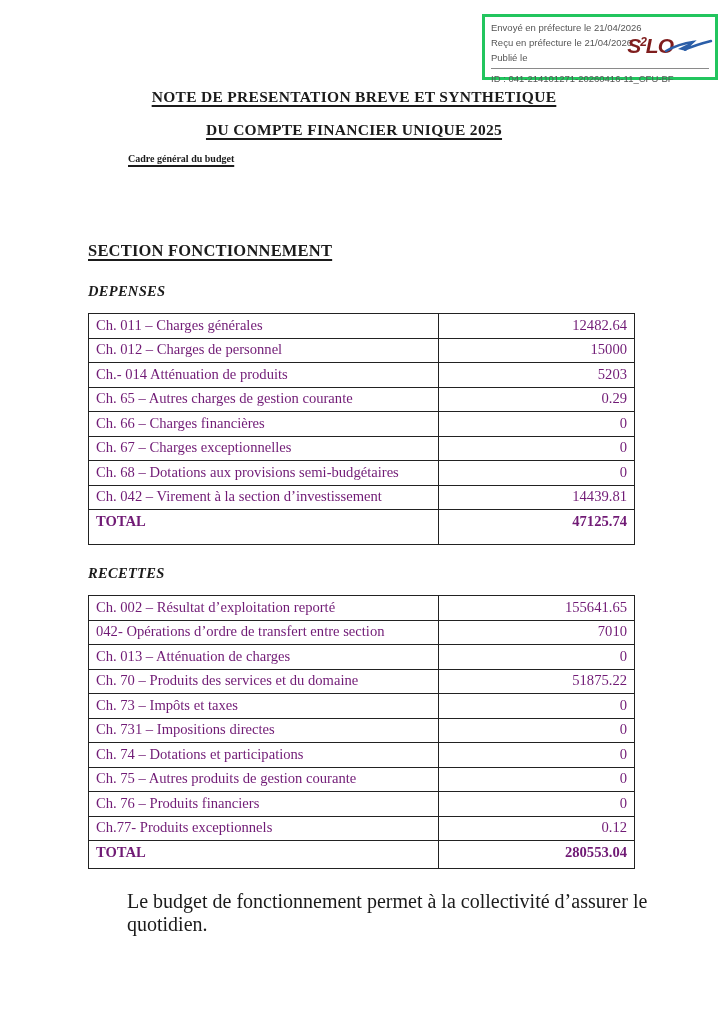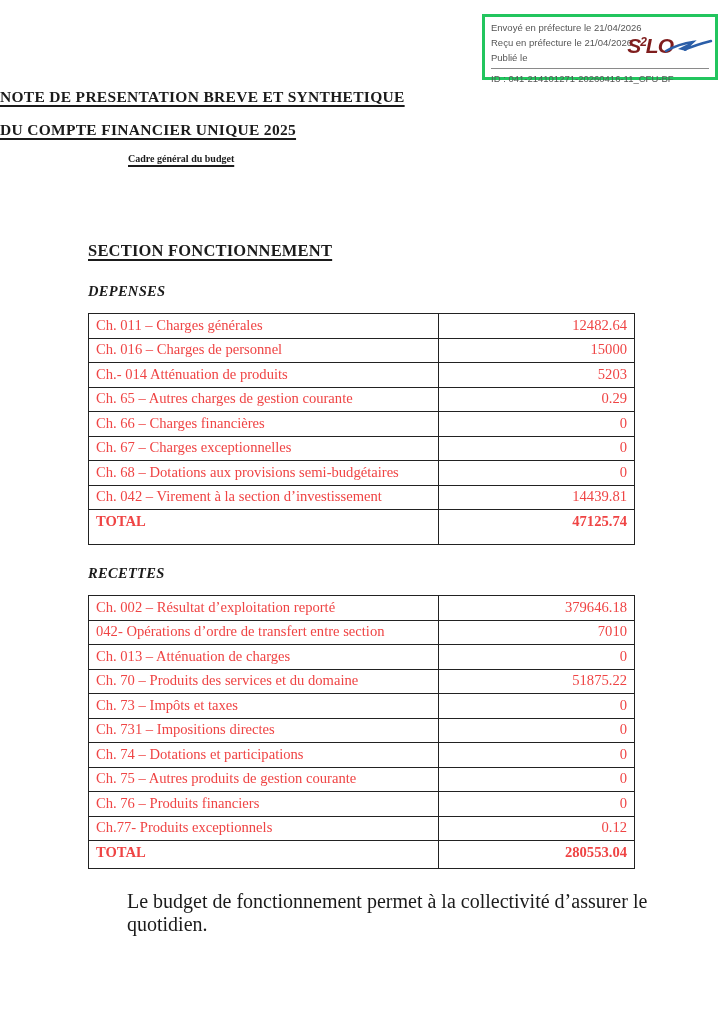--- a/index.html
+++ b/index.html
@@ -30,22 +30,22 @@
   .logo-text {
     font-family: "Liberation Sans", sans-serif;
     font-style: italic; font-weight: bold;
     font-size: 21px; color: #7f1d1d; letter-spacing: -1px;
   }
   .logo-text sup { font-size: 12px; vertical-align: 7px; }
   .swoosh { margin-left: -8px; margin-top: 2px; }
 
   
   .title {
-    position: absolute; left: 0; width: 692px; text-align: left;
-    font-size: 15.5px; font-weight: bold; letter-spacing: 0.3px;
+    position: absolute; left: 0; width: 692px; text-align: center;
+    font-size: 15.5px; font-weight: bold; letter-spacing: 0.3px; padding-left: 8px;
   }
   .title span, .subtitle span, .section span {
     text-decoration: underline;
     text-decoration-thickness: 2px;
     text-underline-offset: 3px;
   }
   .title-1 { top: 88px; }
   .title-2 { top: 121px; }
   .subtitle { position: absolute; left: 128px; top: 153px; font-size: 10px; font-weight: bold; text-align: right; }
   .intro {
@@ -54,21 +54,21 @@
   }
   .section { position: absolute; left: 88px; top: 241px; font-size: 16.5px; font-weight: bold; letter-spacing: 0.2px; }
   .table-heading { position: absolute; left: 88px; font-size: 14.5px; font-weight: bold; font-style: italic; letter-spacing: 0.3px; }
   .h-depenses { top: 283px; }
   .h-recettes { top: 565px; }
 
   
   .budget-table {
     position: absolute; left: 88px; width: 546px;
     border-collapse: collapse; table-layout: fixed;
-    font-size: 14.6px; color: #ef4444;
+    font-size: 14.6px; color: #701a75;
   }
   .t1 { top: 313px; }
   .t2 { top: 595px; }
   .c-label { width: 350px; }
   .c-value { width: 196px; }
   .budget-table td {
     border: 1px solid #222; box-sizing: border-box;
     height: 24.5px; vertical-align: middle; overflow: hidden; white-space: nowrap;
   }
   td.label { padding: 1px 6px 2px 7px; }
@@ -115,21 +115,21 @@
         <col class="c-value">
       </colgroup>
     <tbody>
 
         <tr class="data-row">
           <td class="label">Ch. 011 – Charges générales</td>
           <td class="value">12482.64</td>
         </tr>
 
         <tr class="data-row">
-          <td class="label">Ch. 016 – Charges de personnel</td>
+          <td class="label">Ch. 012 – Charges de personnel</td>
           <td class="value">15000</td>
         </tr>
 
         <tr class="data-row">
           <td class="label">Ch.- 014 Atténuation de produits</td>
           <td class="value">5203</td>
         </tr>
 
         <tr class="data-row">
           <td class="label">Ch. 65 – Autres charges de gestion courante</td>
@@ -166,21 +166,21 @@
   <div class="table-heading h-recettes">RECETTES</div>
   <table class="budget-table t2">
     <colgroup>
         <col class="c-label">
         <col class="c-value">
       </colgroup>
     <tbody>
 
         <tr class="data-row">
           <td class="label">Ch. 002 – Résultat d’exploitation reporté</td>
-          <td class="value">379646.18</td>
+          <td class="value">155641.65</td>
         </tr>
 
         <tr class="data-row">
           <td class="label">042- Opérations d’ordre de transfert entre section</td>
           <td class="value">7010</td>
         </tr>
 
         <tr class="data-row">
           <td class="label">Ch. 013 – Atténuation de charges</td>
           <td class="value">0</td>

